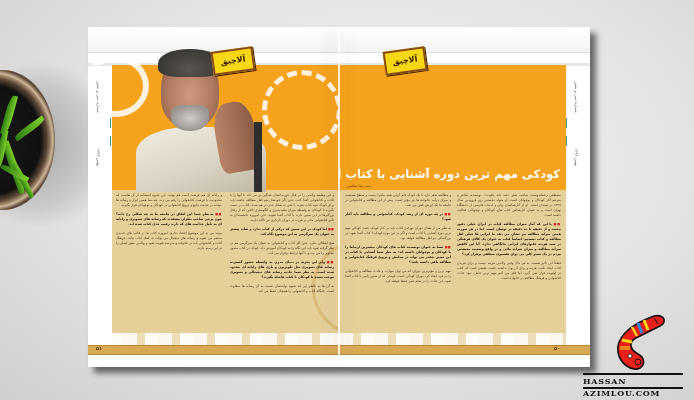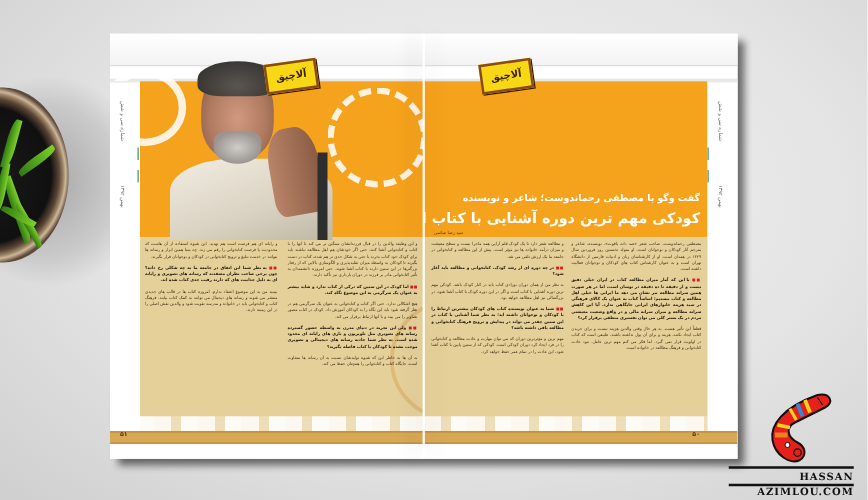--- a/index.html
+++ b/index.html
@@ -65,21 +65,21 @@
   .col .q { font-weight: bold; color: #1a1000; }
   .col .q::before { content: "■■ "; color: #d32020; font-size: 3px; }
 
   .subtitle { position: absolute; right: 30px; top: 127px; font-size: 7.5px; color: #fff; direction: rtl; white-space: nowrap; font-weight: bold; }
   .headline { position: absolute; right: 30px; top: 140px; font-size: 11.5px; color: #fff; direction: rtl; white-space: nowrap; font-weight: bold; }
   .byline { position: absolute; left: 8px; top: 157px; font-size: 3.5px; color: #5a3a10; direction: rtl; }
 
   
   .logo { position: absolute; left: 614px; top: 312px; width: 54px; height: 60px; }
   .brand { position: absolute; left: 583px; top: 373px; width: 100px; height: 12px; border-top: 2px solid #111; border-bottom: 2px solid #111;
-           font-family: "DejaVu Serif", serif; font-size: 8px; letter-spacing: 0.8px; color: #111; text-align: right; line-height: 12px; font-weight: bold; }
+           font-family: "DejaVu Serif", serif; font-size: 8px; letter-spacing: 0.8px; color: #111; text-align: left; line-height: 12px; font-weight: bold; }
 </style>
 </head>
 <body>
 
 <div class="shadow-pot"></div>
 <div class="pot">
   <div class="leaf" style="left:55px;top:25px;width:8px;height:40px;transform:rotate(15deg);"></div>
   <div class="leaf" style="left:62px;top:55px;width:35px;height:7px;transform:rotate(-35deg);"></div>
   <div class="leaf" style="left:60px;top:70px;width:8px;height:55px;transform:rotate(-20deg);"></div>
   <div class="leaf" style="left:48px;top:60px;width:7px;height:40px;transform:rotate(10deg);"></div>
@@ -132,21 +132,20 @@
       <div class="chair"></div>
     </div>
     <div class="badge" style="left:124px;top:22px;">آلاچیق</div>
   </div>
 
   <div class="page right">
     <div class="topbar"></div>
     <div class="rule"></div>
     <div class="orange"></div>
     <div class="badge" style="left:45px;top:22px;">آلاچیق</div>
-    <div class="subtitle">گفت وگو با مصطفی رحماندوست؛ شاعر و نویسنده</div>
     <div class="headline">کودکی مهم ترین دوره آشنایی با کتاب است</div>
     <div class="byline">سید رضا صائمی</div>
     <div class="sidestrip">
       <span class="side-text" style="top:15px;">شماره سی و شش</span>
       <span class="side-tick" style="left:0px;top:52px;"></span>
       <span class="side-tick" style="left:0px;top:70px;"></span>
       <span class="side-text" style="top:82px;">بهمن ۱۳۹۲</span>
     </div>
 
     <div class="content">

